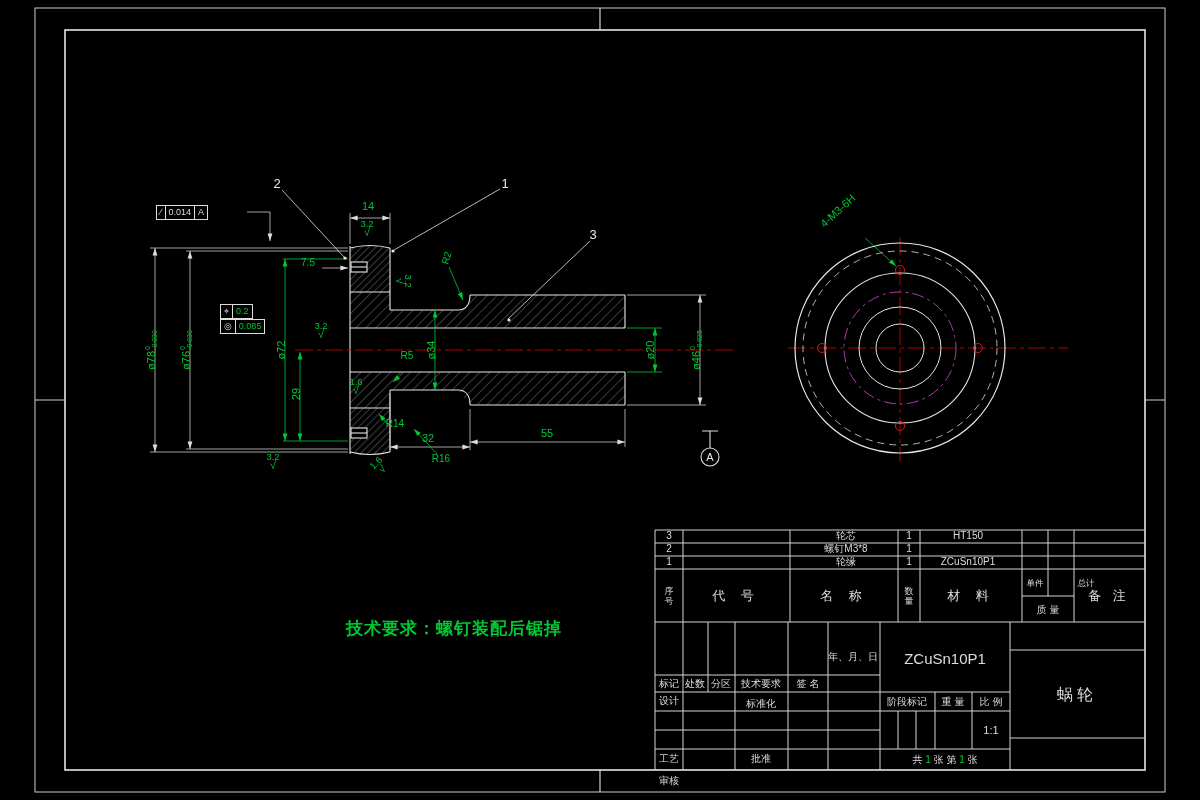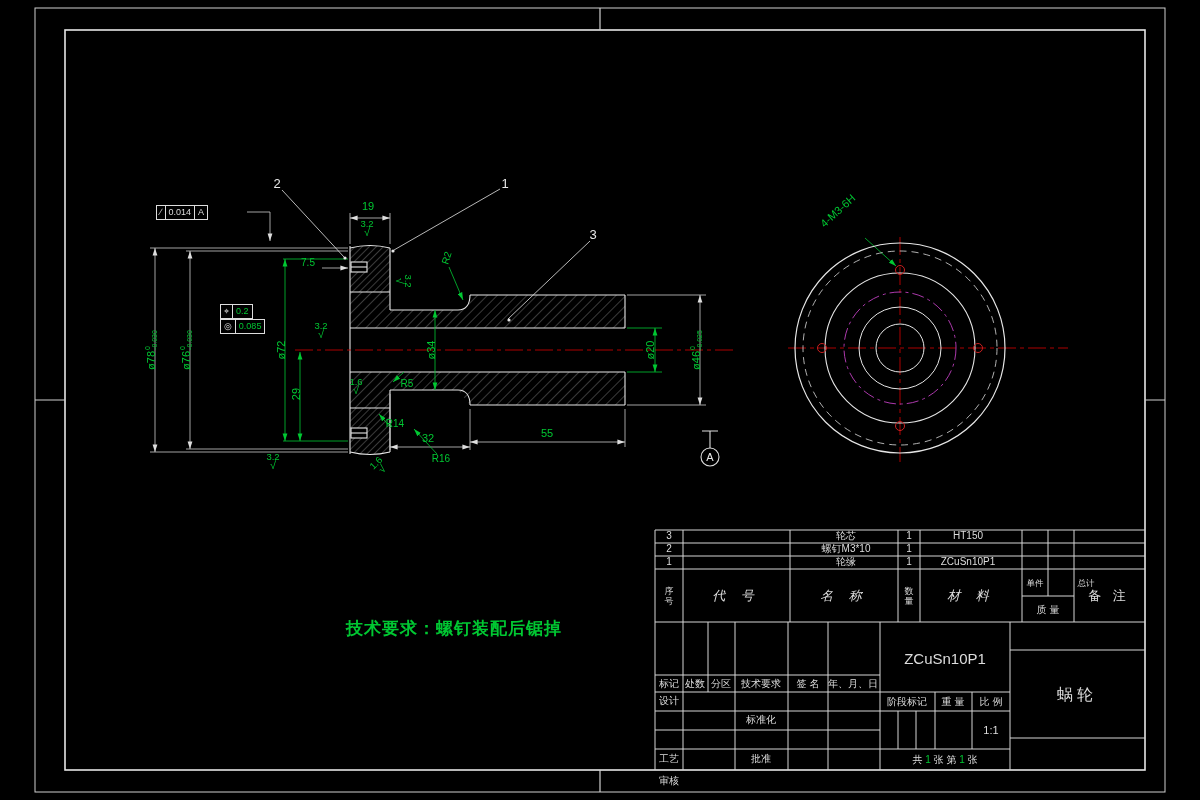--- a/index.html
+++ b/index.html
@@ -14,21 +14,21 @@
   .tol{display:inline-flex;flex-direction:column;font-size:7px;line-height:7px;}
   .tol i{font-style:normal;}
   .f8{font-size:8.5px;line-height:9px;}
   .f9{font-size:10px;line-height:9px;}
   .f10{font-size:10px;line-height:10px;}
   .f11{font-size:11px;}
   .f13{font-size:13px;}
   .f15{font-size:15px;}
   .f16{font-size:16px;}
   .ls4{letter-spacing:4px;}
-  .ls6{letter-spacing:6px;font-style:italic;}
+  .ls6{letter-spacing:6px;}
   .fin{position:absolute;transform:translate(-50%,-50%);display:flex;flex-direction:column;
        align-items:center;color:#00c832;font-size:9.5px;line-height:9px;white-space:nowrap;}
   .fin .chk{font-size:11px;line-height:9px;}
   .fcf{position:absolute;display:flex;border:1px solid #ddd;color:#ddd;font-size:9px;
        line-height:13px;background:#000;white-space:nowrap;}
   .fcf span{padding:0 3px;border-left:1px solid #ddd;}
   .fcf span:first-child{border-left:none;}
   .note{position:absolute;color:#00c832;font-size:17px;font-weight:bold;letter-spacing:1px;
         white-space:nowrap;}
   .tb{position:absolute;transform:translate(-50%,-50%);color:#ddd;white-space:nowrap;}
@@ -154,21 +154,21 @@
     <path d="M683,530 V770 M790,530 V622 M898,530 V622 M920,530 V622 M1022,530 V622 M1048,530 V596 M1074,530 V622"></path>
     <path d="M708,622 V692 M735,622 V770 M788,622 V770 M828,622 V770 M880,622 V770 M1010,622 V770"></path>
     <path d="M935,692 V749 M972,692 V749 M898,711 V749 M916,711 V749"></path>
   </g>
 </svg>
 
 <div class="lbl f13" style="left:277px;top:183px">2</div>
 <div class="lbl f13" style="left:505px;top:183px">1</div>
 <div class="lbl f13" style="left:593px;top:234px">3</div>
 
-<div class="lbl grn f11" style="left:368px;top:206px">19</div>
+<div class="lbl grn f11" style="left:368px;top:206px">14</div>
 <div class="lbl grn f10" style="left:308px;top:263px">7.5</div>
 
 <div class="fin" style="left:367px;top:228px">
   <span class="num">3.2</span>
   <span class="chk">√</span>
 </div>
 <div class="fin" style="left:321px;top:330px">
   <span class="num">3.2</span>
   <span class="chk">√</span>
 </div>
@@ -223,38 +223,38 @@
 <div class="lbl vert grn f11" style="left:650px;top:350px">ø20</div>
 <div class="lbl vert dim grn f11" style="left:696px;top:350px">
   <span>ø46</span>
   <span class="tol">
         <i>0</i>
         <i>-0.025</i>
       </span>
 </div>
 
 <div class="lbl grn f10" style="left:447px;top:258px;transform:translate(-50%,-50%) rotate(-72deg)">R2</div>
-<div class="lbl grn f10" style="left:407px;top:384px">R5</div>
+<div class="lbl grn f10" style="left:407px;top:356px">R5</div>
 <div class="lbl grn f10" style="left:395px;top:424px">R14</div>
 <div class="lbl grn f10" style="left:441px;top:459px">R16</div>
 <div class="lbl grn f11" style="left:428px;top:438px">32</div>
 <div class="lbl grn f11" style="left:547px;top:433px">55</div>
 <div class="lbl f11" style="left:710px;top:457px">A</div>
 
 <div class="lbl grn f11" style="left:838px;top:211px;transform:translate(-50%,-50%) rotate(-42deg)">4-M3-6H</div>
 
 <div class="note" style="left:346px;top:617px">技术要求：螺钉装配后锯掉</div>
 
 <div class="tb f10" style="left:669px;top:536px">3</div>
 <div class="tb grn f10" style="left:846px;top:536px">轮芯</div>
 <div class="tb grn f10" style="left:909px;top:536px">1</div>
 <div class="tb grn f10" style="left:968px;top:536px">HT150</div>
 
 <div class="tb f10" style="left:669px;top:549px">2</div>
-<div class="tb grn f10" style="left:846px;top:549px">螺钉M3*10</div>
+<div class="tb grn f10" style="left:846px;top:549px">螺钉M3*8</div>
 <div class="tb grn f10" style="left:909px;top:549px">1</div>
 
 <div class="tb f10" style="left:669px;top:562px">1</div>
 <div class="tb grn f10" style="left:846px;top:562px">轮缘</div>
 <div class="tb grn f10" style="left:909px;top:562px">1</div>
 <div class="tb grn f10" style="left:968px;top:562px">ZCuSn10P1</div>
 
 <div class="tb stack" style="left:669px;top:596px">
   <span>序</span>
   <span>号</span>
@@ -286,21 +286,21 @@
   <span>第</span>
   <span class="grn">1</span>
   <span>张</span>
 </div>
 
 <div class="tb f9" style="left:669px;top:683px">标记</div>
 <div class="tb f9" style="left:695px;top:683px">处数</div>
 <div class="tb f9" style="left:721px;top:683px">分区</div>
 <div class="tb f9" style="left:761px;top:683px">技术要求</div>
 <div class="tb f9" style="left:808px;top:683px">签 名</div>
-<div class="tb f9" style="left:853px;top:683px">年、月、日</div>
+<div class="tb f9" style="left:853px;top:656px">年、月、日</div>
 
 <div class="tb f10" style="left:669px;top:701px">设计</div>
-<div class="tb f9" style="left:761px;top:719px">标准化</div>
+<div class="tb f9" style="left:761px;top:703px">标准化</div>
 <div class="tb f10" style="left:669px;top:781px">审核</div>
 <div class="tb f10" style="left:669px;top:759px">工艺</div>
 <div class="tb f10" style="left:761px;top:759px">批准</div>
 
 </div>
 
 </body></html>

